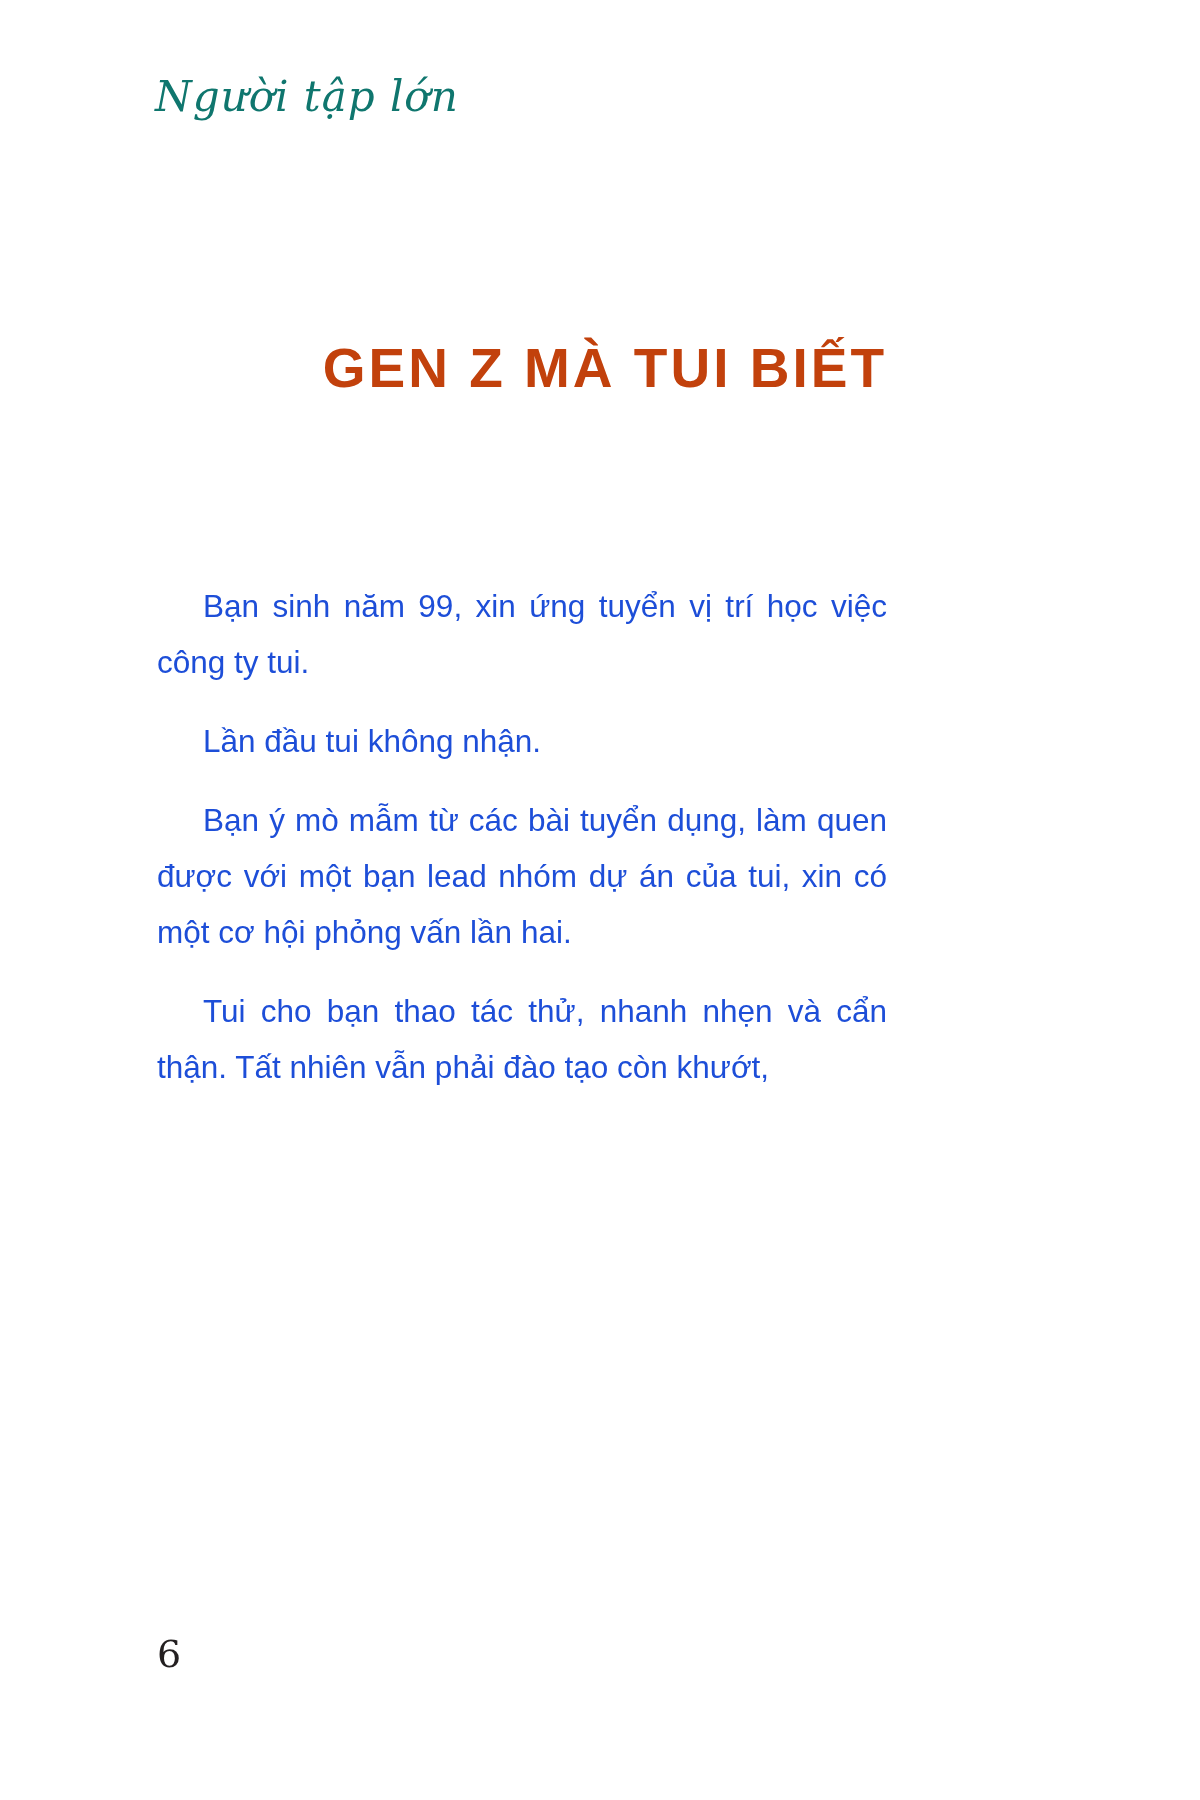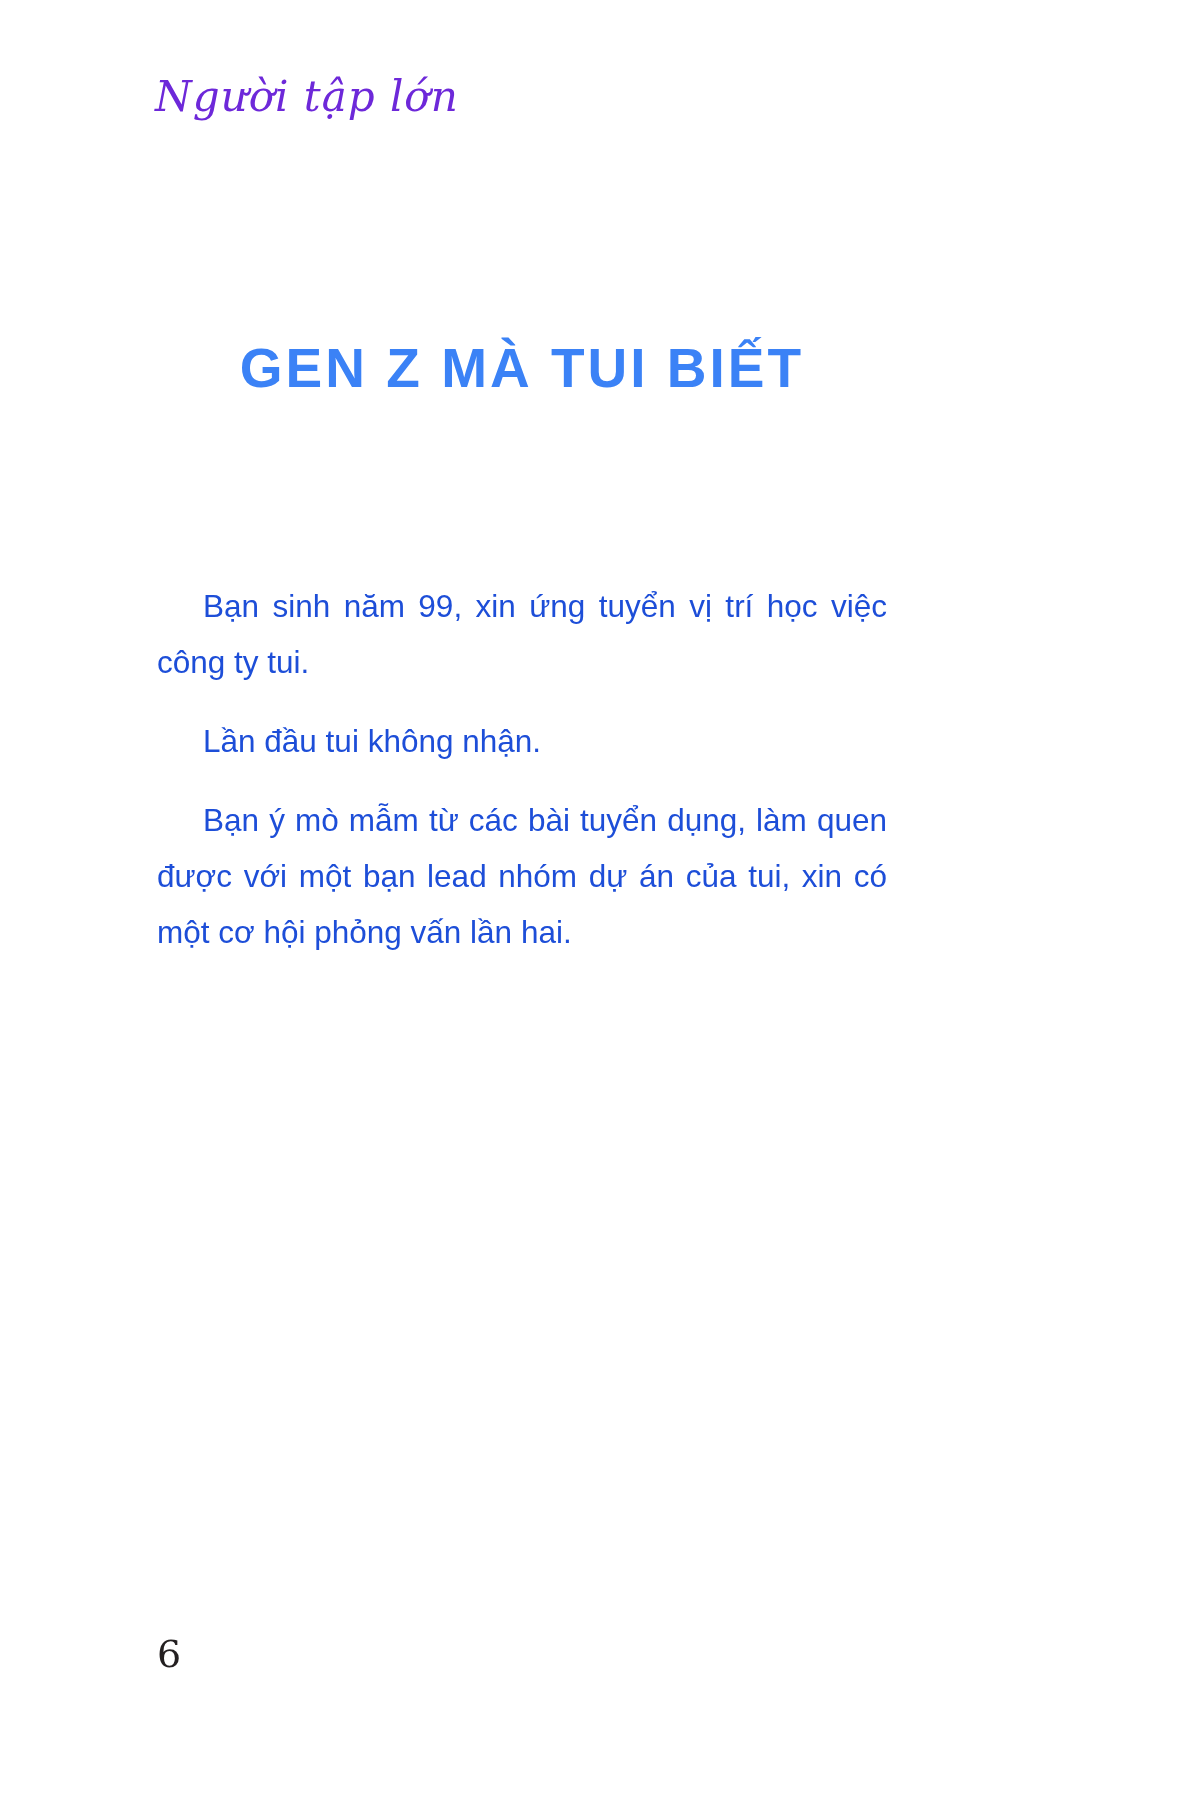--- a/index.html
+++ b/index.html
@@ -17,33 +17,33 @@
     overflow: hidden;
   }
   .running-header {
     position: absolute;
     left: 155px;
     top: 72px;
     font-family: "DejaVu Serif", serif;
     font-style: italic;
     font-size: 42px;
     letter-spacing: 1px;
-    color: #6d28d9;
+    color: #0f766e;
   }
   .chapter-title {
     position: absolute;
     left: 157px;
     top: 336px;
     width: 730px;
-    text-align: center;
+    text-align: right;
     font-family: "Liberation Sans", sans-serif;
     font-weight: bold;
     font-size: 55px;
     letter-spacing: 3px;
-    color: #3b82f6;
+    color: #c2410c;
     white-space: nowrap;
   }
   .body-text {
     position: absolute;
     left: 157px;
     top: 578px;
     width: 730px;
     font-size: 31.5px;
     line-height: 56px;
     text-align: justify;
@@ -68,17 +68,18 @@
 <div class="page">
 
   <div class="running-header">Người tập lớn</div>
 
   <div class="chapter-title">GEN Z MÀ TUI BIẾT</div>
 
   <div class="body-text">
     <p>Bạn sinh năm 99, xin ứng tuyển vị trí học việc công ty tui.</p>
     <p>Lần đầu tui không nhận.</p>
     <p>Bạn ý mò mẫm từ các bài tuyển dụng, làm quen được với một bạn lead nhóm dự án của tui, xin có một cơ hội phỏng vấn lần hai.</p>
+    <p>Tui cho bạn thao tác thử, nhanh nhẹn và cẩn thận. Tất nhiên vẫn phải đào tạo còn khướt,</p>
   </div>
 
   <div class="page-number">6</div>
 
 </div>
 
 </body></html>

